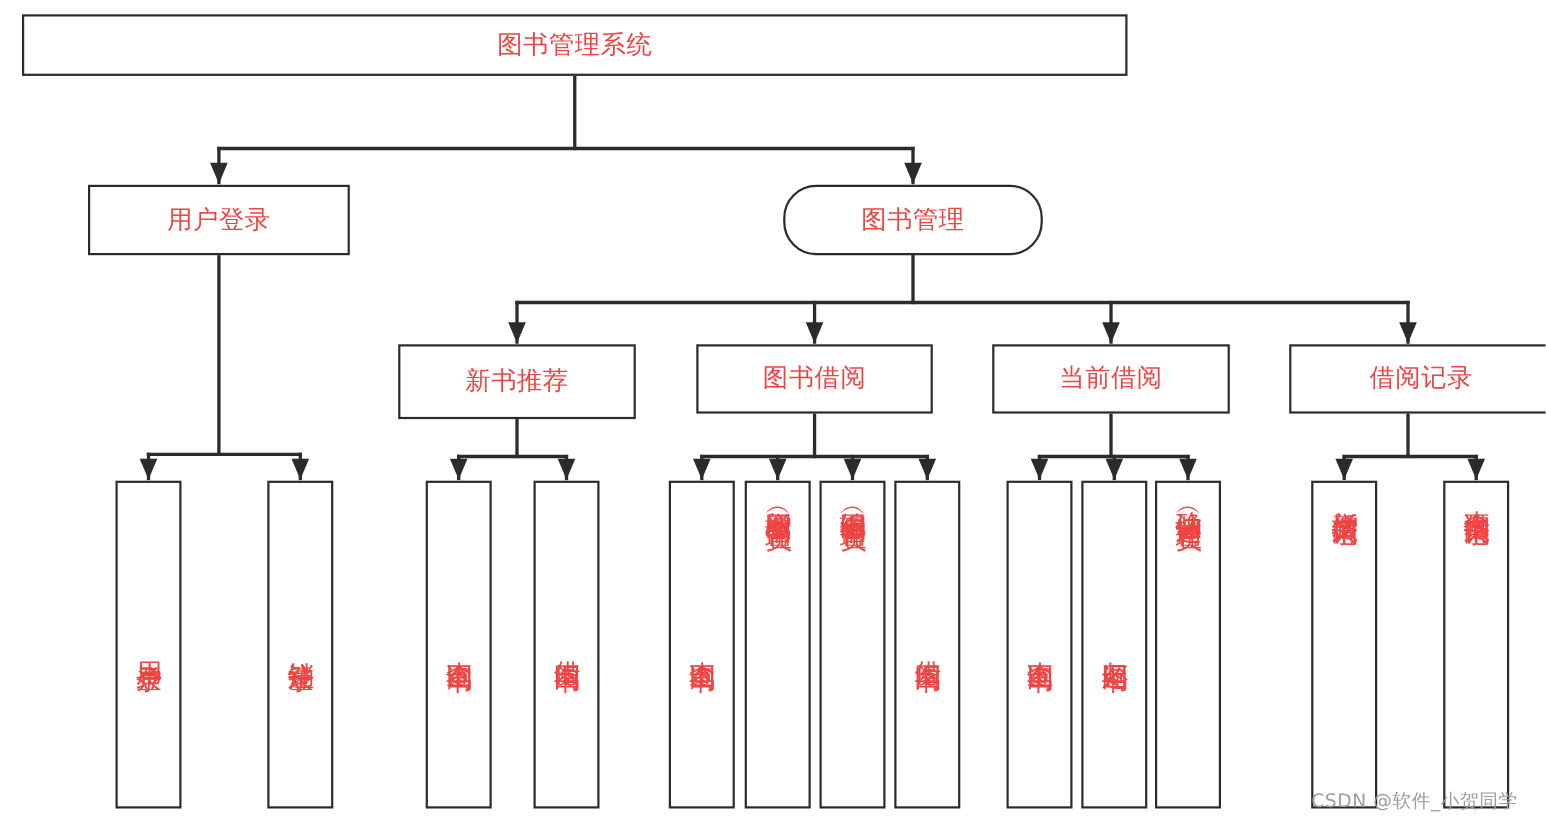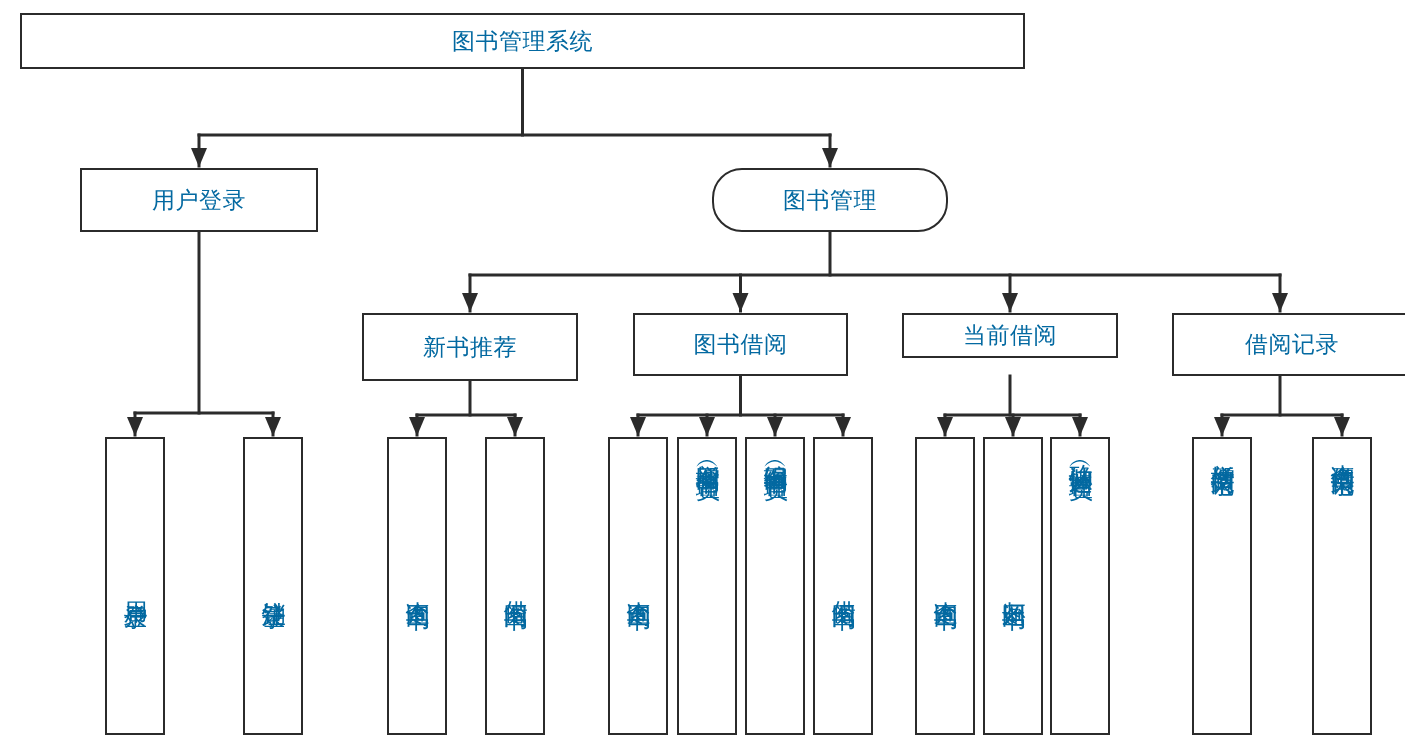--- a/index.html
+++ b/index.html
@@ -34,21 +34,21 @@
     border: 2px solid #2b2b2b;
     display: flex;
     align-items: center;
     justify-content: center;
     color: #111111;
   }
   .node .node-label {
     display: block;
     text-align: center;
     line-height: 1.0;
-    color: #0369a1;
+    color: #ef4444;
   }
   .node.horizontal .node-label {
     font-size: 23px;
     letter-spacing: 0.5px;
     white-space: nowrap;
   }
   .node.vertical {
     align-items: flex-start;
     padding-top: 6px;
   }
@@ -145,21 +145,21 @@
       </div>
       <div class="node horizontal" style="left: 712px; top: 168px; width: 236px; height: 64px; border-radius: 30px;">
         <span class="node-label">图书管理</span>
       </div>
       <div class="node horizontal" style="left: 362px; top: 313px; width: 216px; height: 68px;">
         <span class="node-label">新书推荐</span>
       </div>
       <div class="node horizontal" style="left: 633px; top: 313px; width: 215px; height: 63px;">
         <span class="node-label">图书借阅</span>
       </div>
-      <div class="node horizontal" style="left: 902px; top: 313px; width: 216px; height: 45px;">
+      <div class="node horizontal" style="left: 902px; top: 313px; width: 216px; height: 63px;">
         <span class="node-label">当前借阅</span>
       </div>
       <div class="node horizontal" style="left: 1172px; top: 313px; width: 240px; height: 63px;">
         <span class="node-label">借阅记录</span>
       </div>
       <div class="node vertical short-label" style="left: 105px; top: 437px; width: 60px; height: 298px;">
         <span class="node-label">用户登录</span>
       </div>
       <div class="node vertical short-label" style="left: 243px; top: 437px; width: 60px; height: 298px;">
         <span class="node-label">注销登录</span>
@@ -192,14 +192,15 @@
         <span class="node-label">确认归还（管理员）</span>
       </div>
       <div class="node vertical" style="left: 1192px; top: 437px; width: 60px; height: 298px;">
         <span class="node-label">新增借阅记录</span>
       </div>
       <div class="node vertical" style="left: 1312px; top: 437px; width: 60px; height: 298px;">
         <span class="node-label">查询借阅记录</span>
       </div>
     </div>
 
+  <div class="watermark" style="left: 1192px; top: 717px; color: rgb(157, 157, 157);">CSDN @软件_小贺同学</div>
 
 </div>
 
 </body></html>

